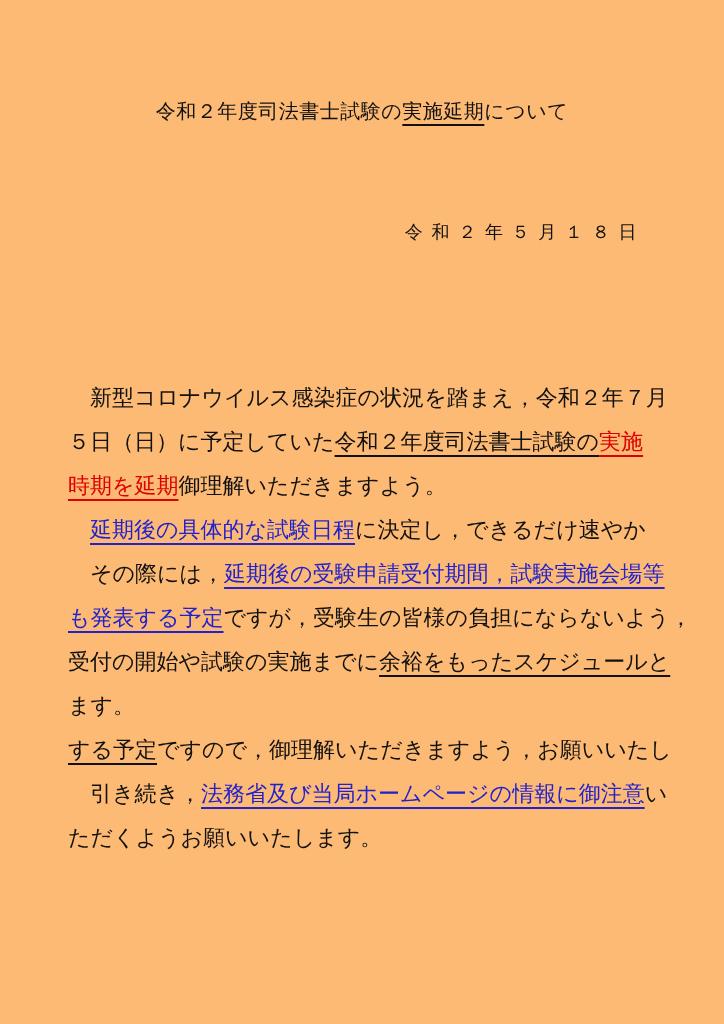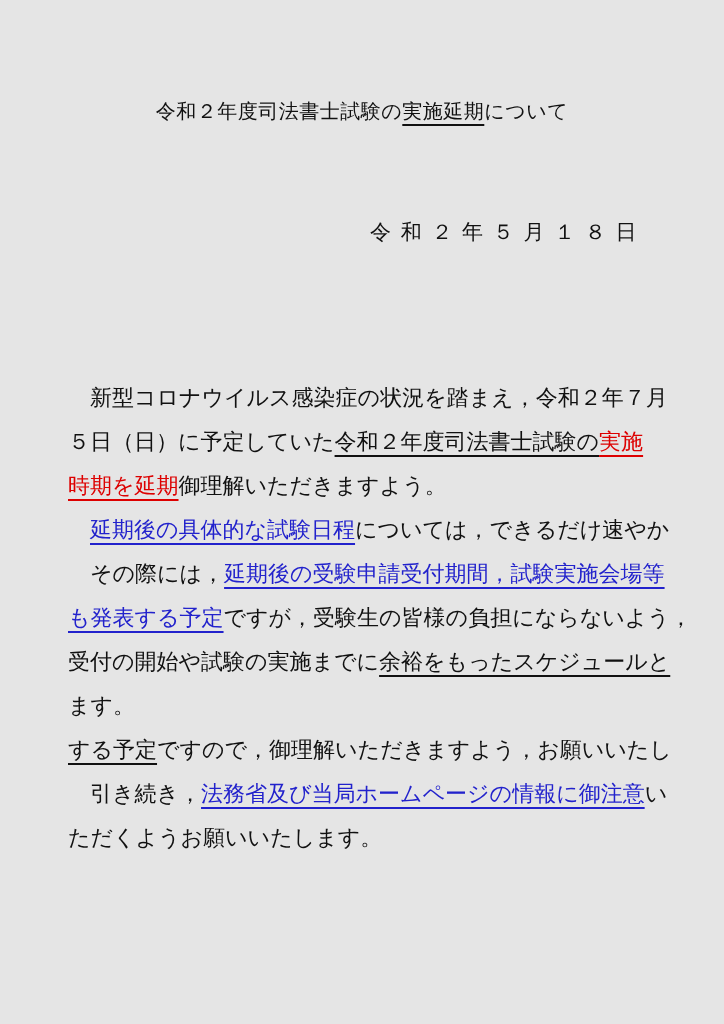--- a/index.html
+++ b/index.html
@@ -1,40 +1,40 @@
 <!DOCTYPE html>
 <html style="--ink: #111111; --link: #2222cc; --alert: #dd0000;"><head>
 <meta charset="utf-8">
 <style>
   html, body { margin:0; padding:0; background:#ffffff; }
   .page {
     position: relative;
     width: 724px;
     height: 1024px;
-    background: #e5e5e5;
+    background: #fdba74;
     font-family: "DejaVu Sans", sans-serif;
     color: var(--ink, #111111);
     overflow: hidden;
   }
   .doc-title {
     position: absolute;
     top: 98px;
     left: 0;
     width: 100%;
     text-align: center;
     font-size: 20px;
     letter-spacing: 0.5px;
     white-space: nowrap;
   }
   .meta-block {
     position: absolute;
     top: 212px;
     right: 86px;
     text-align: right;
-    font-size: 21px;
+    font-size: 18px;
     line-height: 40px;
     white-space: nowrap;
   }
   .meta-block .date-line { letter-spacing: 1.5px; }
   .doc-body {
     position: absolute;
     top: 376px;
     left: 68px;
     font-size: 22px;
     line-height: 44px;
@@ -71,21 +71,21 @@
   </div>
 
   <div class="meta-block">
     <div class="date-line">令 和 ２ 年 ５ 月 １ ８ 日</div>
   </div>
 
   <div class="doc-body">
     <div class="line"><span class="seg-n">　新型コロナウイルス感染症の状況を踏まえ，令和２年７月</span></div>
     <div class="line"><span class="seg-n">５日（日）に予定していた</span><span class="seg-ub">令和２年度司法書士試験の</span><span class="seg-rd">実施</span></div>
     <div class="line"><span class="seg-rd">時期を延期</span><span class="seg-n">御理解いただきますよう。</span></div>
-    <div class="line"><span class="seg-n">　</span><span class="seg-lk">延期後の具体的な試験日程</span><span class="seg-n">については，できるだけ速やか</span></div>
+    <div class="line"><span class="seg-n">　</span><span class="seg-lk">延期後の具体的な試験日程</span><span class="seg-n">に決定し，できるだけ速やか</span></div>
     <div class="line"><span class="seg-n">　その際には，</span><span class="seg-lk">延期後の受験申請受付期間，試験実施会場等</span></div>
     <div class="line"><span class="seg-lk">も発表する予定</span><span class="seg-n">ですが，受験生の皆様の負担にならないよう，</span></div>
     <div class="line"><span class="seg-n">受付の開始や試験の実施までに</span><span class="seg-ub">余裕をもったスケジュールと</span></div>
     <div class="line"><span class="seg-n">ます。</span></div>
     <div class="line"><span class="seg-ub">する予定</span><span class="seg-n">ですので，御理解いただきますよう，お願いいたし</span></div>
     <div class="line"><span class="seg-n">　引き続き，</span><span class="seg-lk">法務省及び当局ホームページの情報に御注意</span><span class="seg-n">い</span></div>
     <div class="line"><span class="seg-n">ただくようお願いいたします。</span></div>
   </div>
 
 </div>

